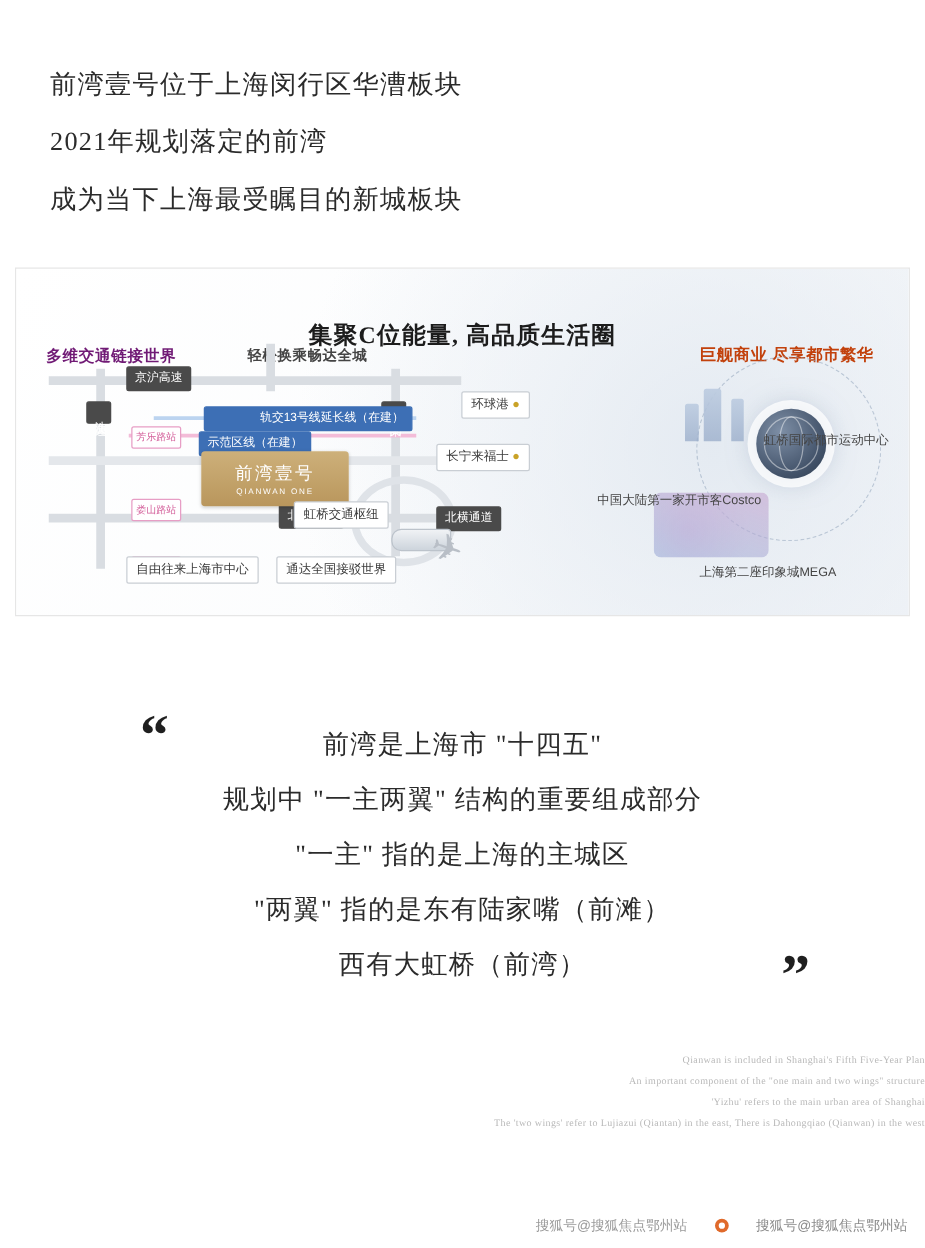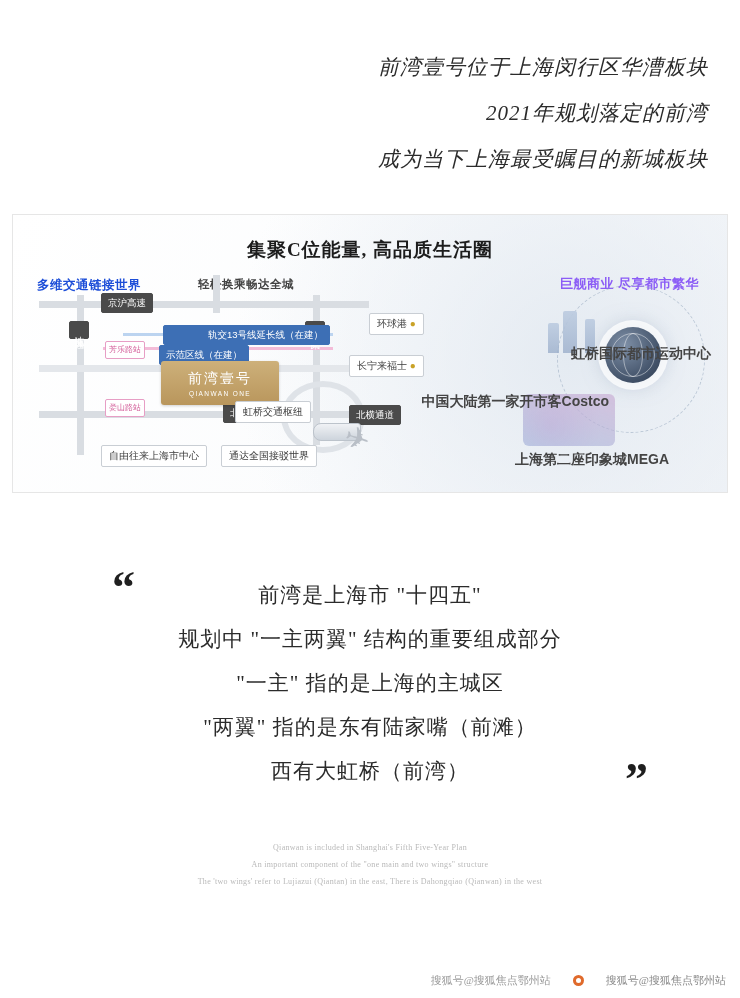--- a/index.html
+++ b/index.html
@@ -12,22 +12,21 @@
     background: #ffffff;
     font-family: "Liberation Sans", sans-serif;
     color: #222;
     position: relative;
     overflow: hidden;
   }
 
   
   .intro {
     padding: 44px 32px 0 40px;
-    text-align: right;
-    font-style: italic;
+    text-align: left;
   }
   .intro .line {
     font-family: "Liberation Serif", serif;
     font-size: 21px;
     line-height: 46px;
     color: #2b2b2b;
     letter-spacing: 1px;
     white-space: nowrap;
   }
   .intro .line.small {
@@ -45,42 +44,42 @@
   }
   .map-figure .bg-sheen {
     position: absolute;
     inset: 0;
     background:
       radial-gradient(circle at 78% 52%, rgba(225,232,240,0.85) 0%, rgba(255,255,255,0) 58%),
       linear-gradient(120deg, #ffffff 0%, #fbfcfd 55%, #f4f6f9 100%);
   }
   .map-title {
     position: absolute;
-    top: 22px;
+    top: 40px;
     left: 0;
     right: 0;
     text-align: center;
     font-family: "Liberation Serif", serif;
     font-weight: bold;
     font-size: 19px;
     letter-spacing: 1px;
     color: #1c1c1c;
   }
 
   
   .hdr {
     position: absolute;
     font-weight: bold;
     font-size: 12.5px;
-    color: #1d4ed8;
+    color: #701a75;
     letter-spacing: .5px;
   }
   .hdr-left  { left: 24px;  top: 62px; }
   .hdr-mid   { left: 185px; top: 62px; font-size: 11.5px; color:#444; }
-  .hdr-right { right: 28px; top: 60px; font-size: 13px; color:#8b5cf6; }
+  .hdr-right { right: 28px; top: 60px; font-size: 13px; color:#c2410c; }
 
   
   .road {
     position: absolute;
     background: #d9dde2;
   }
   .road.h { height: 7px; }
   .road.v { width: 7px; }
   .road.thin { background: #e4e7eb; }
   .road.pink { background: #f3bcd8; height: 3px; }
@@ -194,24 +193,23 @@
     border-radius: 50%;
     border: 1px dashed rgba(150,168,190,.55);
   }
   .bld {
     position: absolute;
     background: linear-gradient(180deg, rgba(190,205,225,.95), rgba(150,170,200,.75));
     border-radius: 2px 2px 0 0;
   }
   .ill-label {
     position: absolute;
-    font-size: 14px;
+    font-size: 10px;
     color: #444;
     white-space: nowrap;
-    font-weight: bold;
   }
   .cluster {
     position: absolute;
     width: 92px;
     height: 52px;
     right: 112px;
     bottom: 46px;
     background:
       linear-gradient(200deg, rgba(200,170,210,.65), rgba(150,175,215,.55)),
       radial-gradient(circle at 30% 60%, rgba(230,200,230,.8), rgba(255,255,255,0) 70%);
@@ -261,41 +259,40 @@
     font-size: 21px;
     line-height: 44px;
     color: #2b2b2b;
     letter-spacing: 1px;
     white-space: nowrap;
   }
 
   
   .eng {
     margin-top: 46px;
-    text-align: center;
+    text-align: right;
   }
   .eng div {
     font-family: "Liberation Serif", serif;
     font-size: 8px;
     line-height: 17px;
     color: #b9b9b9;
     letter-spacing: .3px;
   }
 
   
   .footer {
     position: absolute;
     right: 14px;
     bottom: 10px;
     display: flex;
     align-items: center;
     gap: 22px;
     font-size: 11px;
     color: #8a8a8a;
-    font-family: Liberation Serif, serif;
   }
   .footer .sohu-mark {
     font-size: 11px;
     color: #9a9a9a;
   }
   .footer .dot-logo {
     display: inline-block;
     width: 11px;
     height: 11px;
     border-radius: 50%;
@@ -389,20 +386,21 @@
   <div class="quote-line">规划中 "一主两翼" 结构的重要组成部分</div>
   <div class="quote-line">"一主" 指的是上海的主城区</div>
   <div class="quote-line">"两翼" 指的是东有陆家嘴（前滩）</div>
   <div class="quote-line">西有大虹桥（前湾）</div>
   <div class="qmark close">”</div>
 </section>
 
 <section class="eng">
   <div>Qianwan is included in Shanghai's Fifth Five-Year Plan</div>
   <div>An important component of the "one main and two wings" structure</div>
+  <div>'Yizhu' refers to the main urban area of Shanghai</div>
   <div>The 'two wings' refer to Lujiazui (Qiantan) in the east, There is Dahongqiao (Qianwan) in the west</div>
 </section>
 
 <div class="footer">
   <span class="sohu-mark">搜狐号@搜狐焦点鄂州站</span>
   <span class="dot-logo"></span>
   <span>搜狐号@搜狐焦点鄂州站</span>
 </div>
 
 </body></html>

